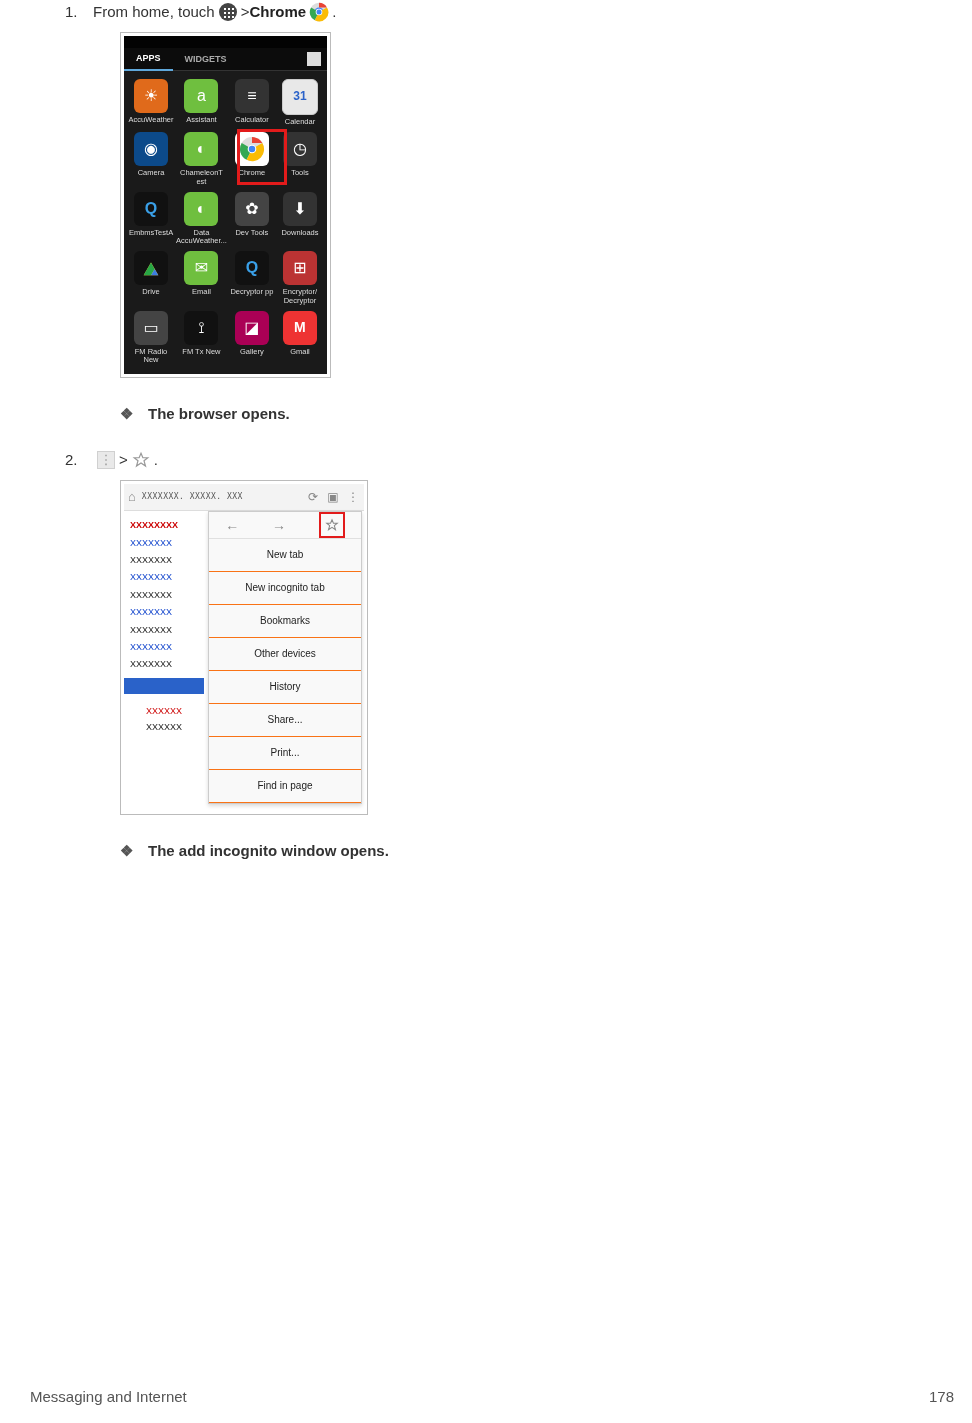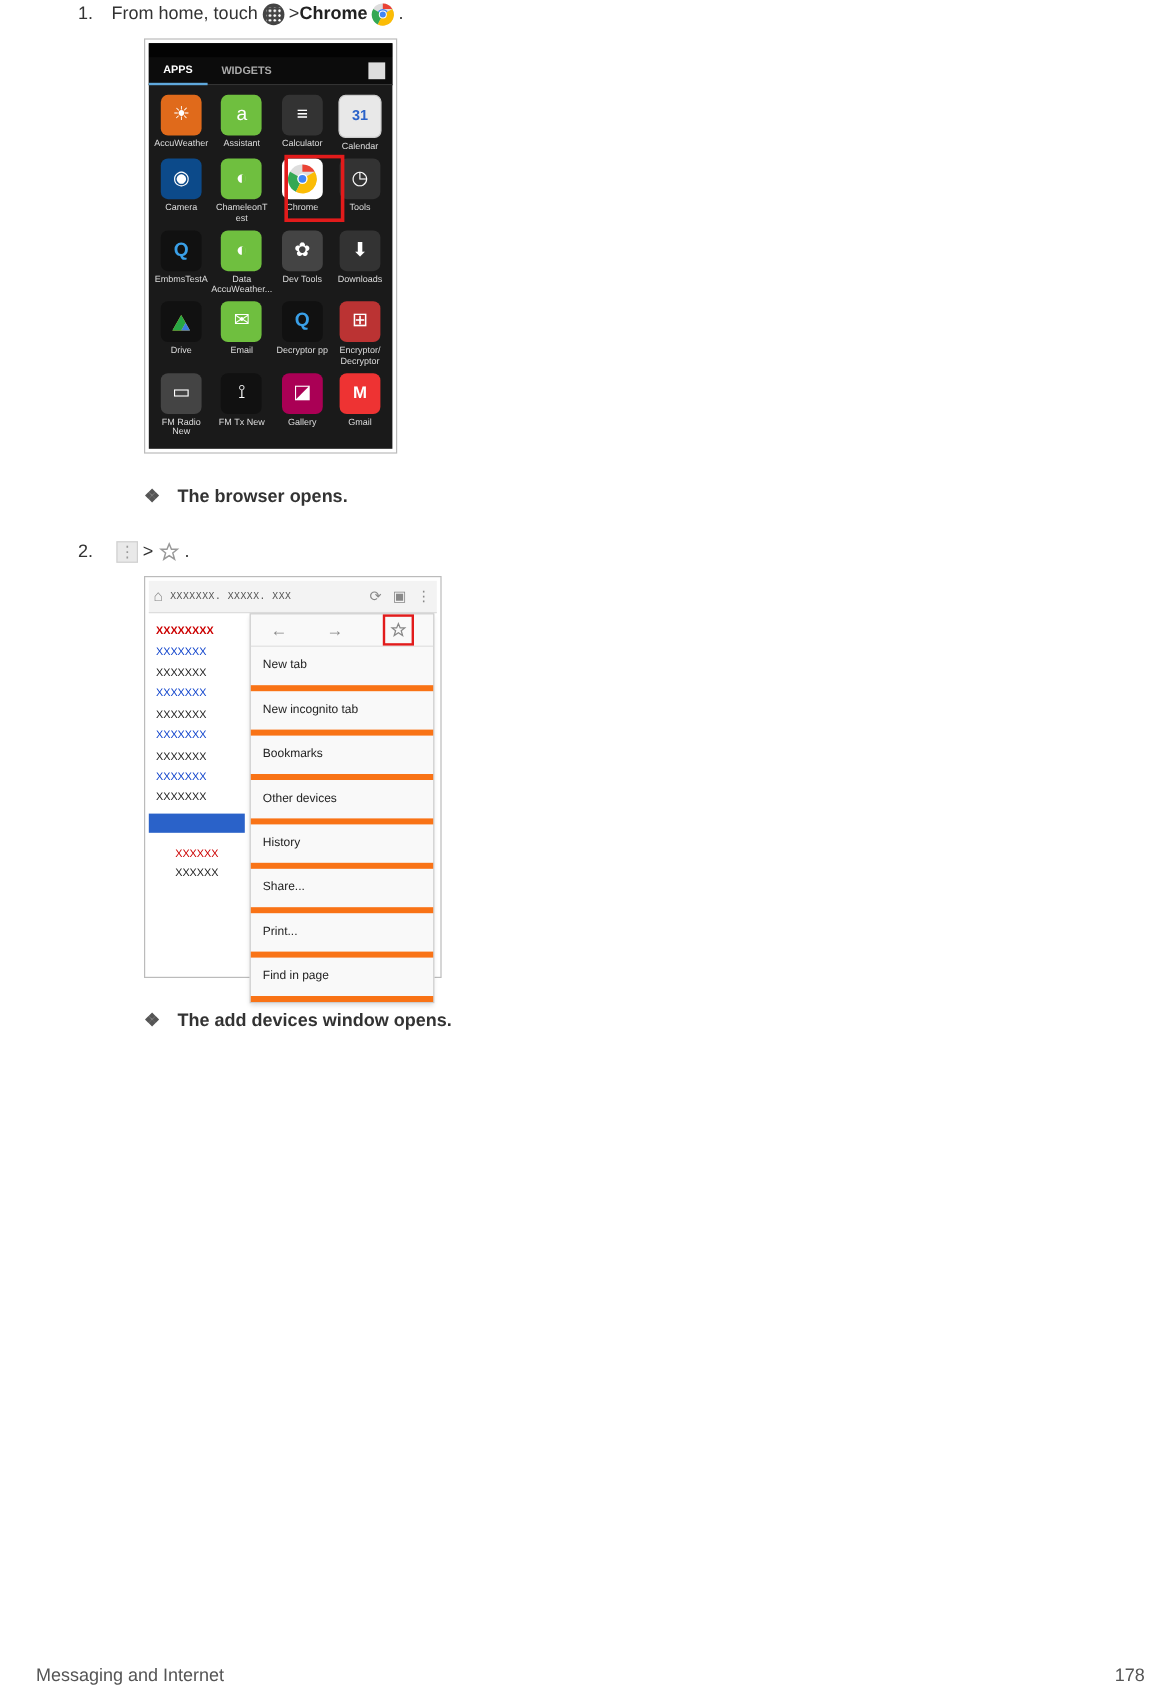--- a/index.html
+++ b/index.html
@@ -230,23 +230,24 @@
     font-size: 14px;
     color: #888;
   }
   .menu-nav .starbox {
     width: 22px; height: 22px;
     display:flex;align-items:center;justify-content:center;
     border: 2px solid #e21b1b;
   }
   .menu-item {
     padding: 8px 10px;
-    border-bottom: 5px solid #f97316;
+    border-bottom: 1px solid #f97316;
     font-size: 10px;
     color: #222;
+    text-align: center;
   }
   .s2foot {
     text-align: center;
     font-size: 8px;
     padding: 4px 0 6px;
   }
   .s2foot .r { color:#c00; letter-spacing:0.5px; }
   .s2foot .b { color:#222; letter-spacing:0px; font-size:7.5px; }
 
   .footer {
@@ -467,21 +468,21 @@
                   <div class="menu-item">History</div>
                   <div class="menu-item">Share...</div>
                   <div class="menu-item">Print...</div>
                   <div class="menu-item">Find in page</div>
                 </div>
             </div>
           </div>
         </div>
       </div>
 
-      <div class="diamond-item">The add devices window opens.</div>
+      <div class="diamond-item">The add incognito window opens.</div>
     </li>
   </ol>
 </div>
 
 <div class="footer">
   <span>Messaging and Internet</span>
   <span>178</span>
 </div>
 
 </body></html>

